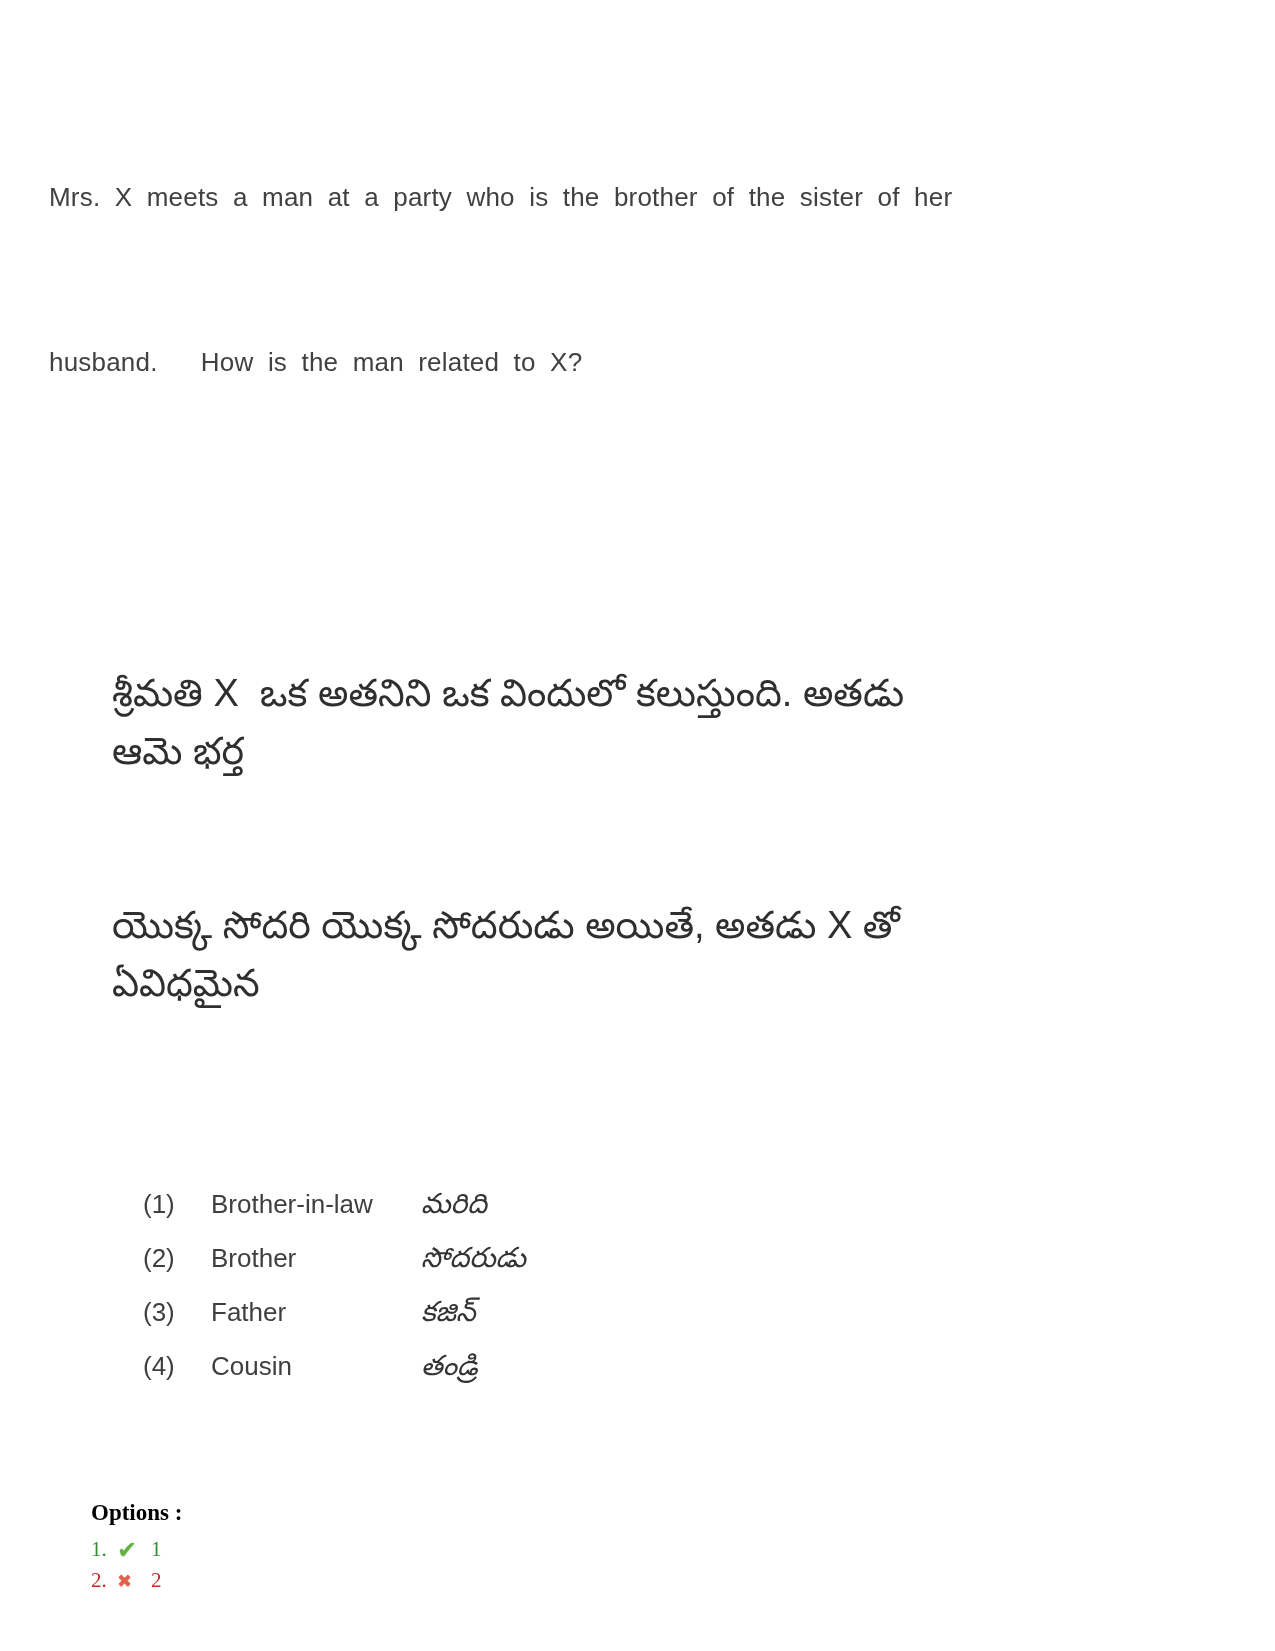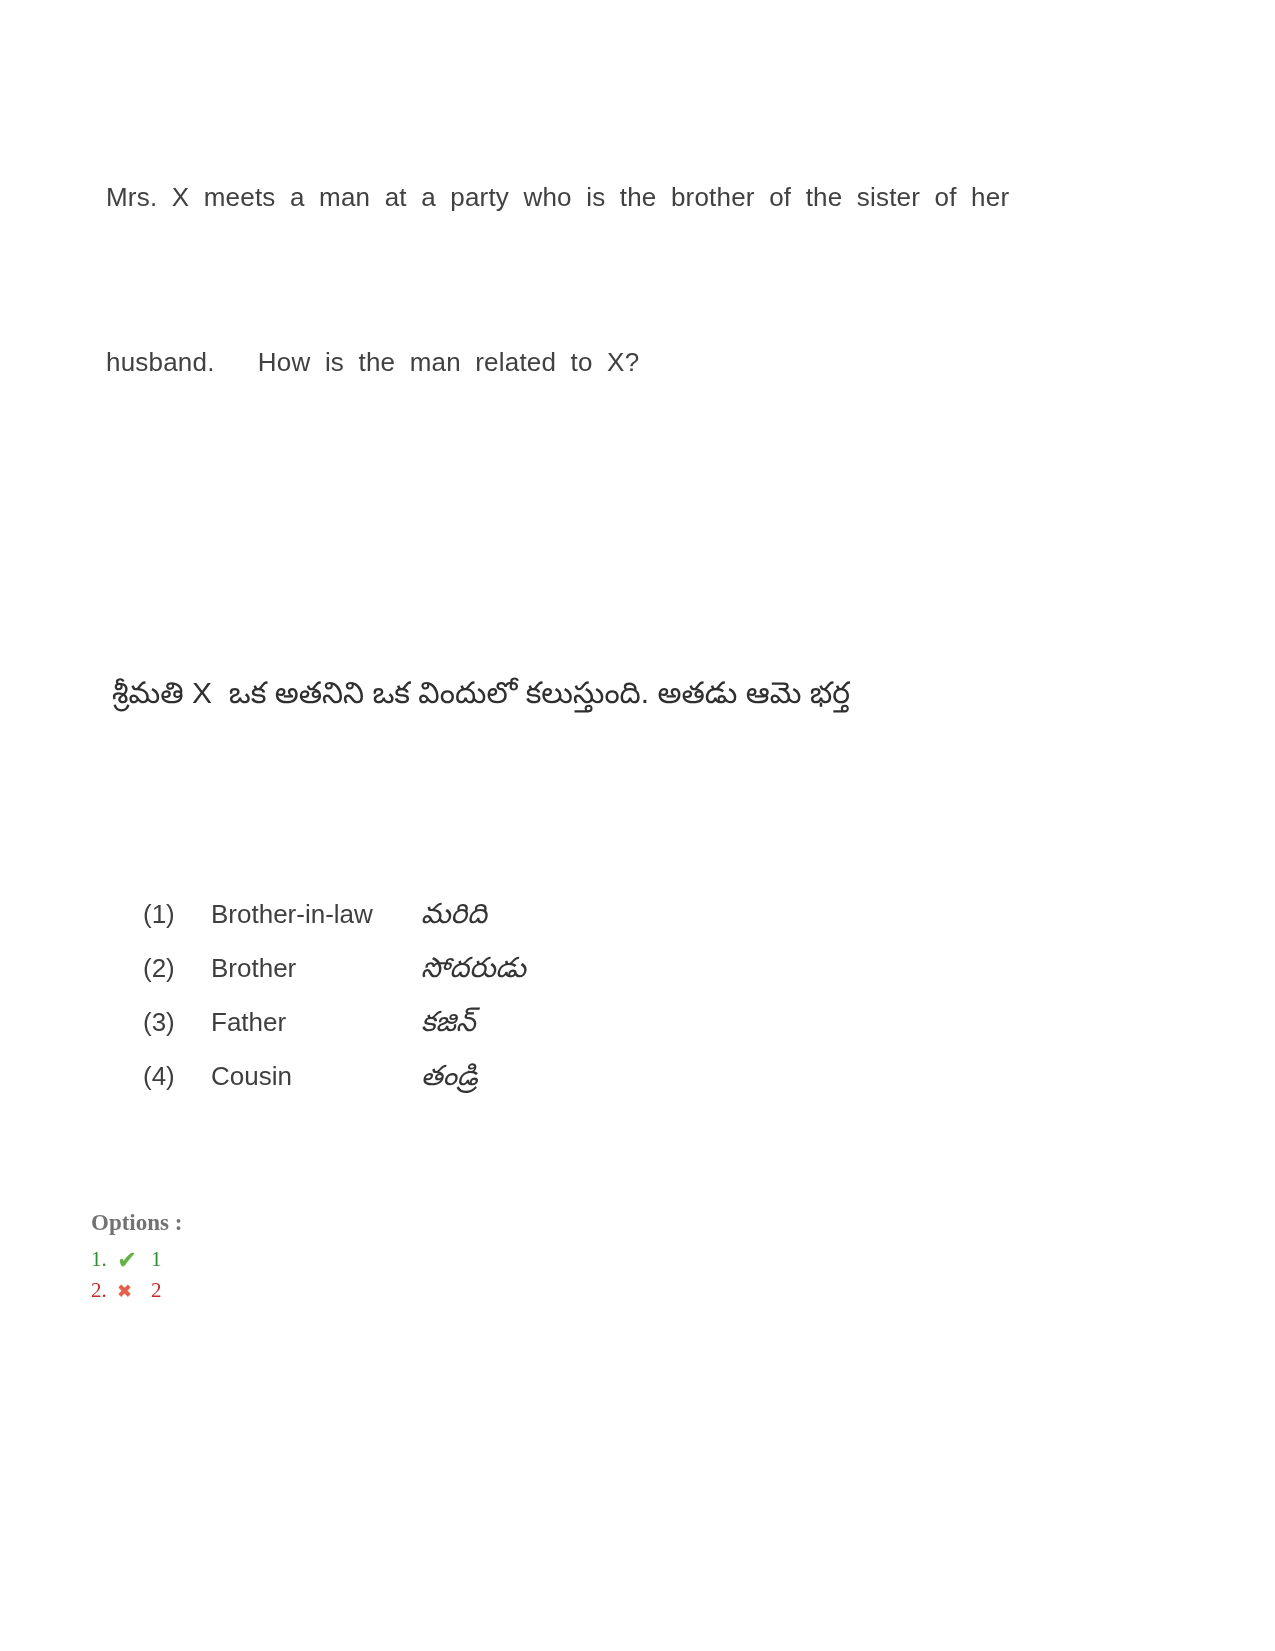--- a/index.html
+++ b/index.html
@@ -12,35 +12,35 @@
     height: 1651px;
     overflow: hidden;
     position: relative;
     font-family: "Liberation Sans", sans-serif;
     color: #3d3d3d;
   }
   .doc { position: relative; width: 1275px; height: 1651px; }
 
   
   .q-en {
-    margin: 60px 0 0 106px;
+    margin: 60px 0 0 49px;
     width: 910px;
     font-size: 26px;
     line-height: 55px;
     color: #414141;
     word-spacing: 7px;
     letter-spacing: 0.2px;
     white-space: pre-wrap;
   }
 
   
   .q-te {
     margin: 48px 0 0 112px;
     width: 840px;
-    font-size: 30px;
+    font-size: 38px;
     line-height: 58px;
     color: #2f2f2f;
     white-space: pre-wrap;
   }
 
   
   .choices {
     margin: 60px 0 0 143px;
   }
   .choice-row {
@@ -55,21 +55,21 @@
   .c-te  { font-size: 28px; color: #343434; font-style: italic; }
 
   
   .answers {
     margin: 96px 0 0 91px;
     font-family: "Liberation Serif", serif;
   }
   .answers-heading {
     font-size: 23px;
     font-weight: bold;
-    color: #737373;
+    color: #000000;
     margin-bottom: 8px;
   }
   .ans-row {
     display: flex;
     align-items: center;
     height: 31px;
     font-size: 21px;
   }
   .ans-index { width: 26px; }
   .ans-icon {
@@ -97,20 +97,21 @@
 
 <div class="doc">
 
   <div class="q-en">
     <div>Mrs. X meets a man at a party who is the brother of the sister of her</div>
     <div>husband.   How is the man related to X?</div>
   </div>
 
   <div class="q-te">
     <div>శ్రీమతి X  ఒక అతనిని ఒక విందులో కలుస్తుంది. అతడు ఆమె భర్త</div>
+    <div>యొక్క సోదరి యొక్క సోదరుడు అయితే, అతడు X తో ఏవిధమైన</div>
   </div>
 
   <div class="choices">
     <div class="choice-row">
       <span class="c-num">(1)</span>
       <span class="c-en">Brother-in-law</span>
       <span class="c-te">మరిది</span>
     </div>
     <div class="choice-row">
       <span class="c-num">(2)</span>

